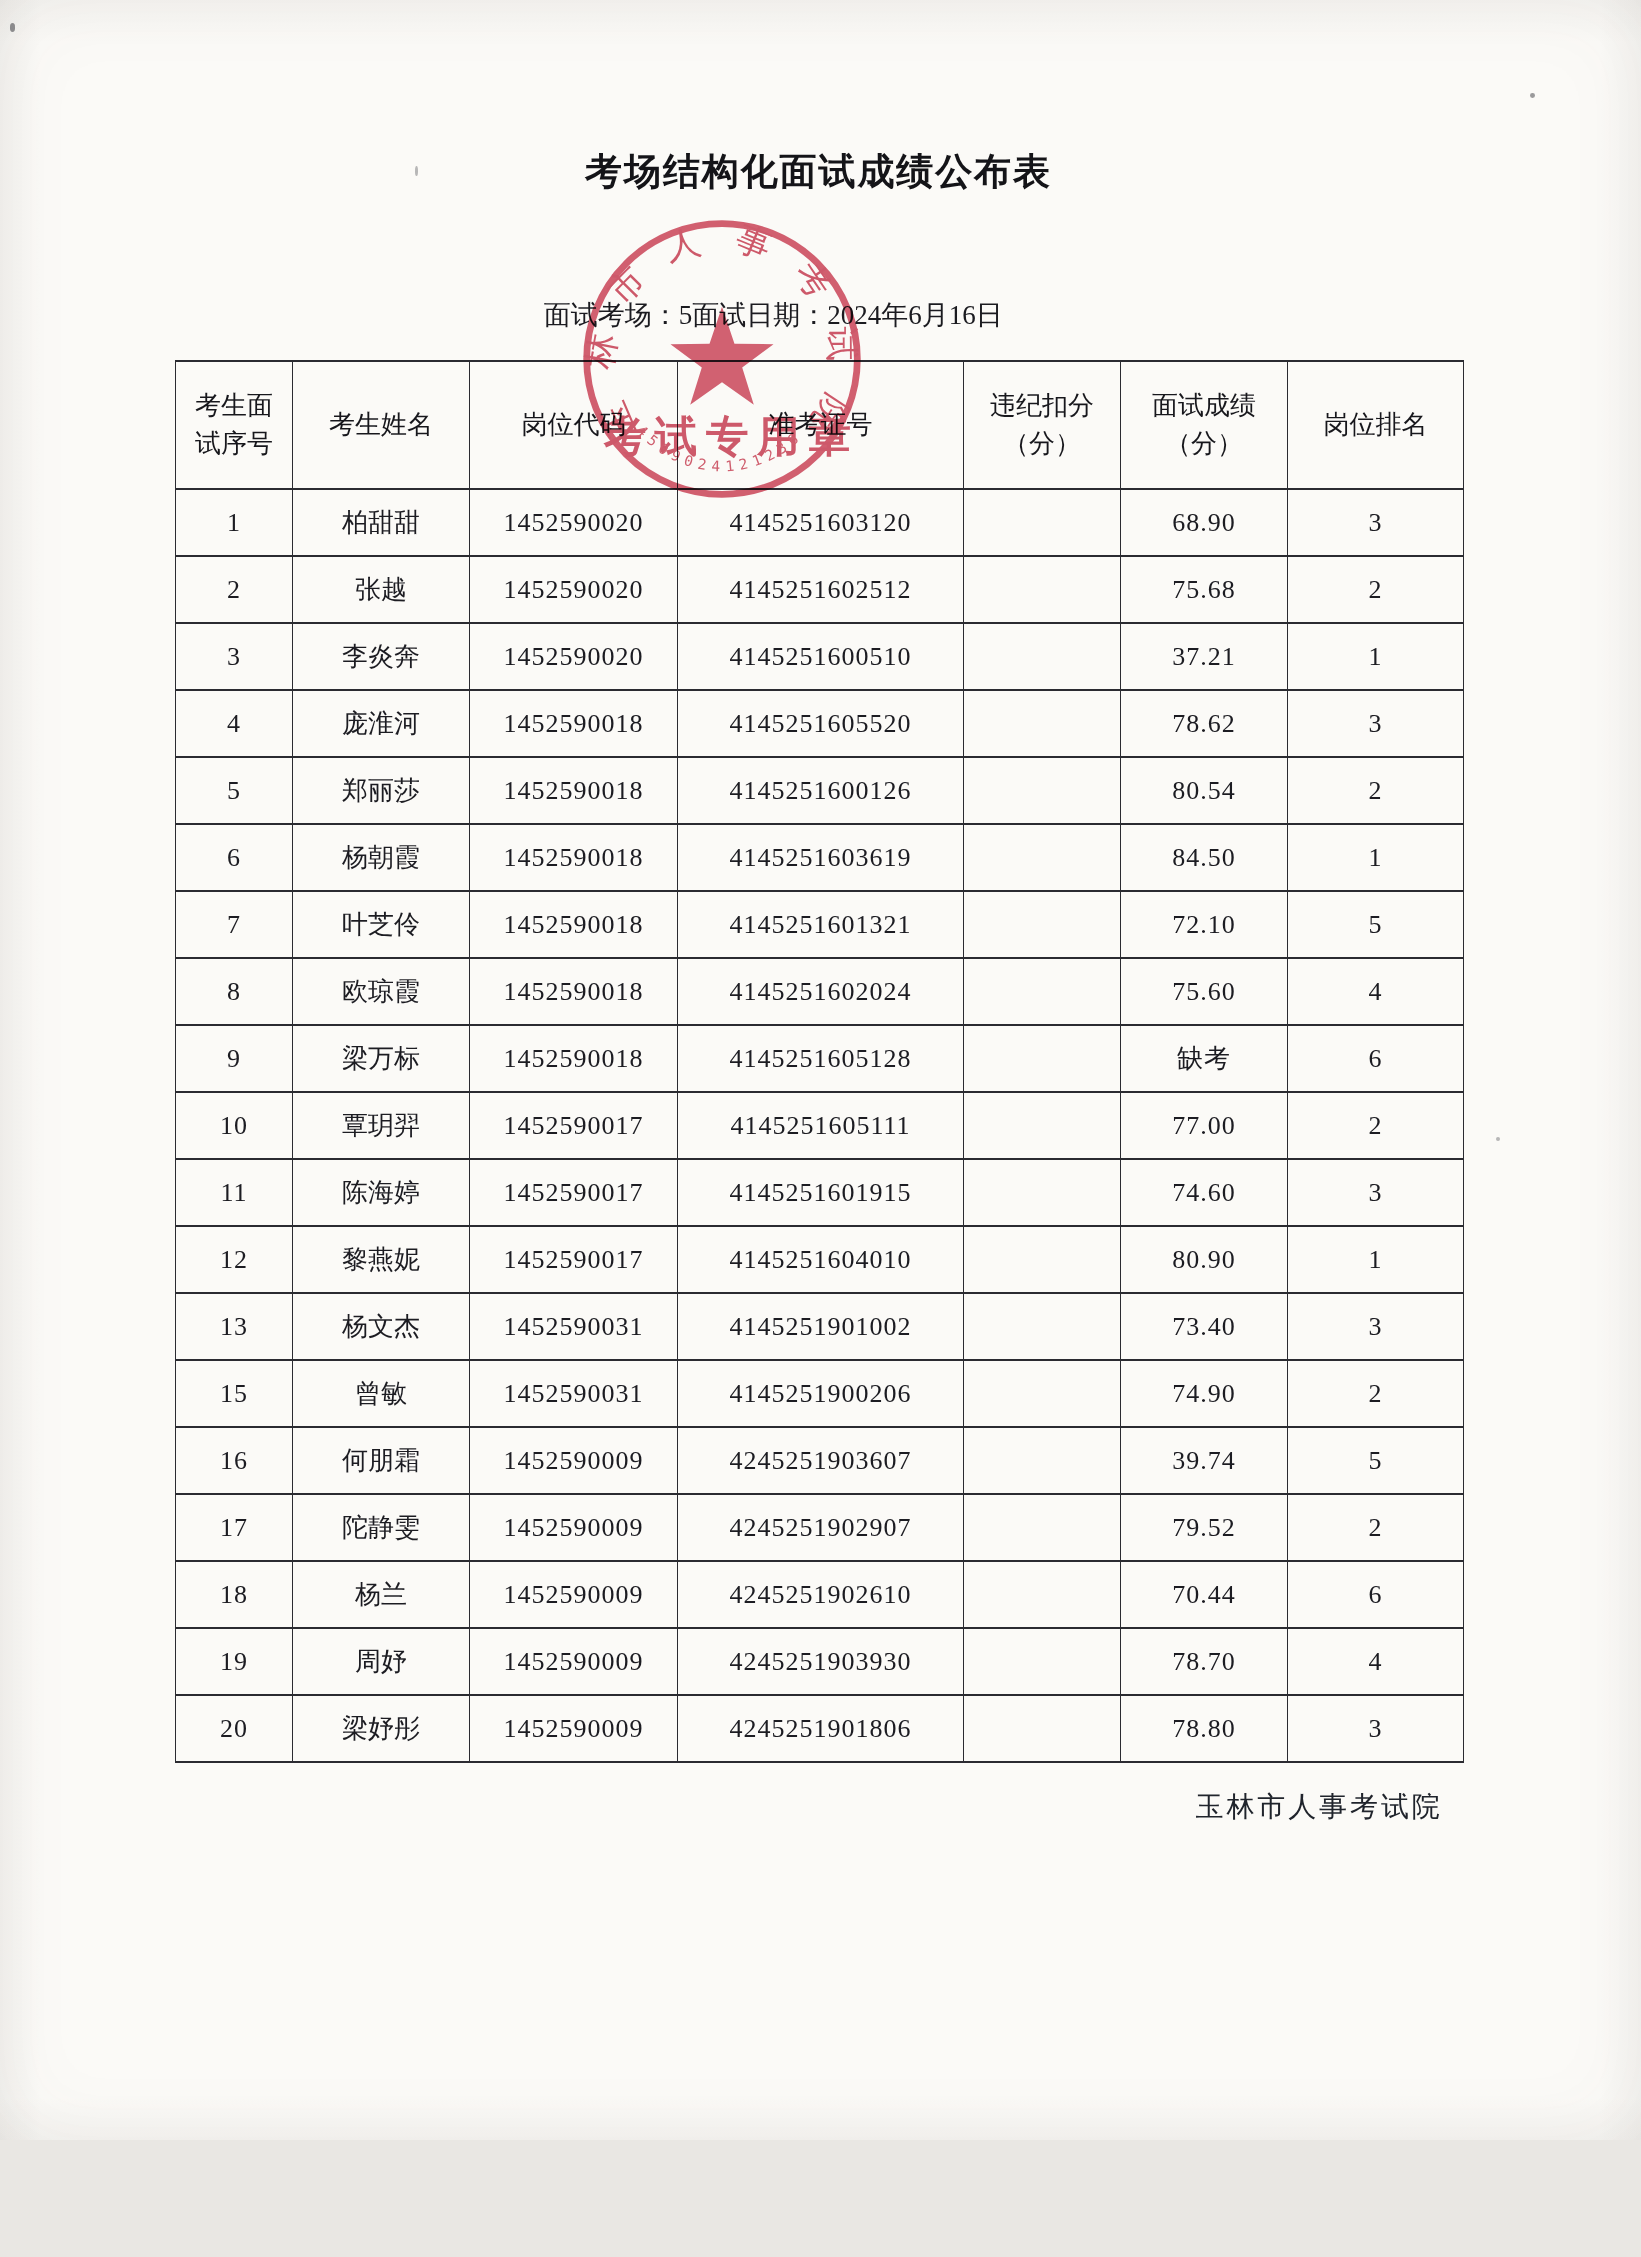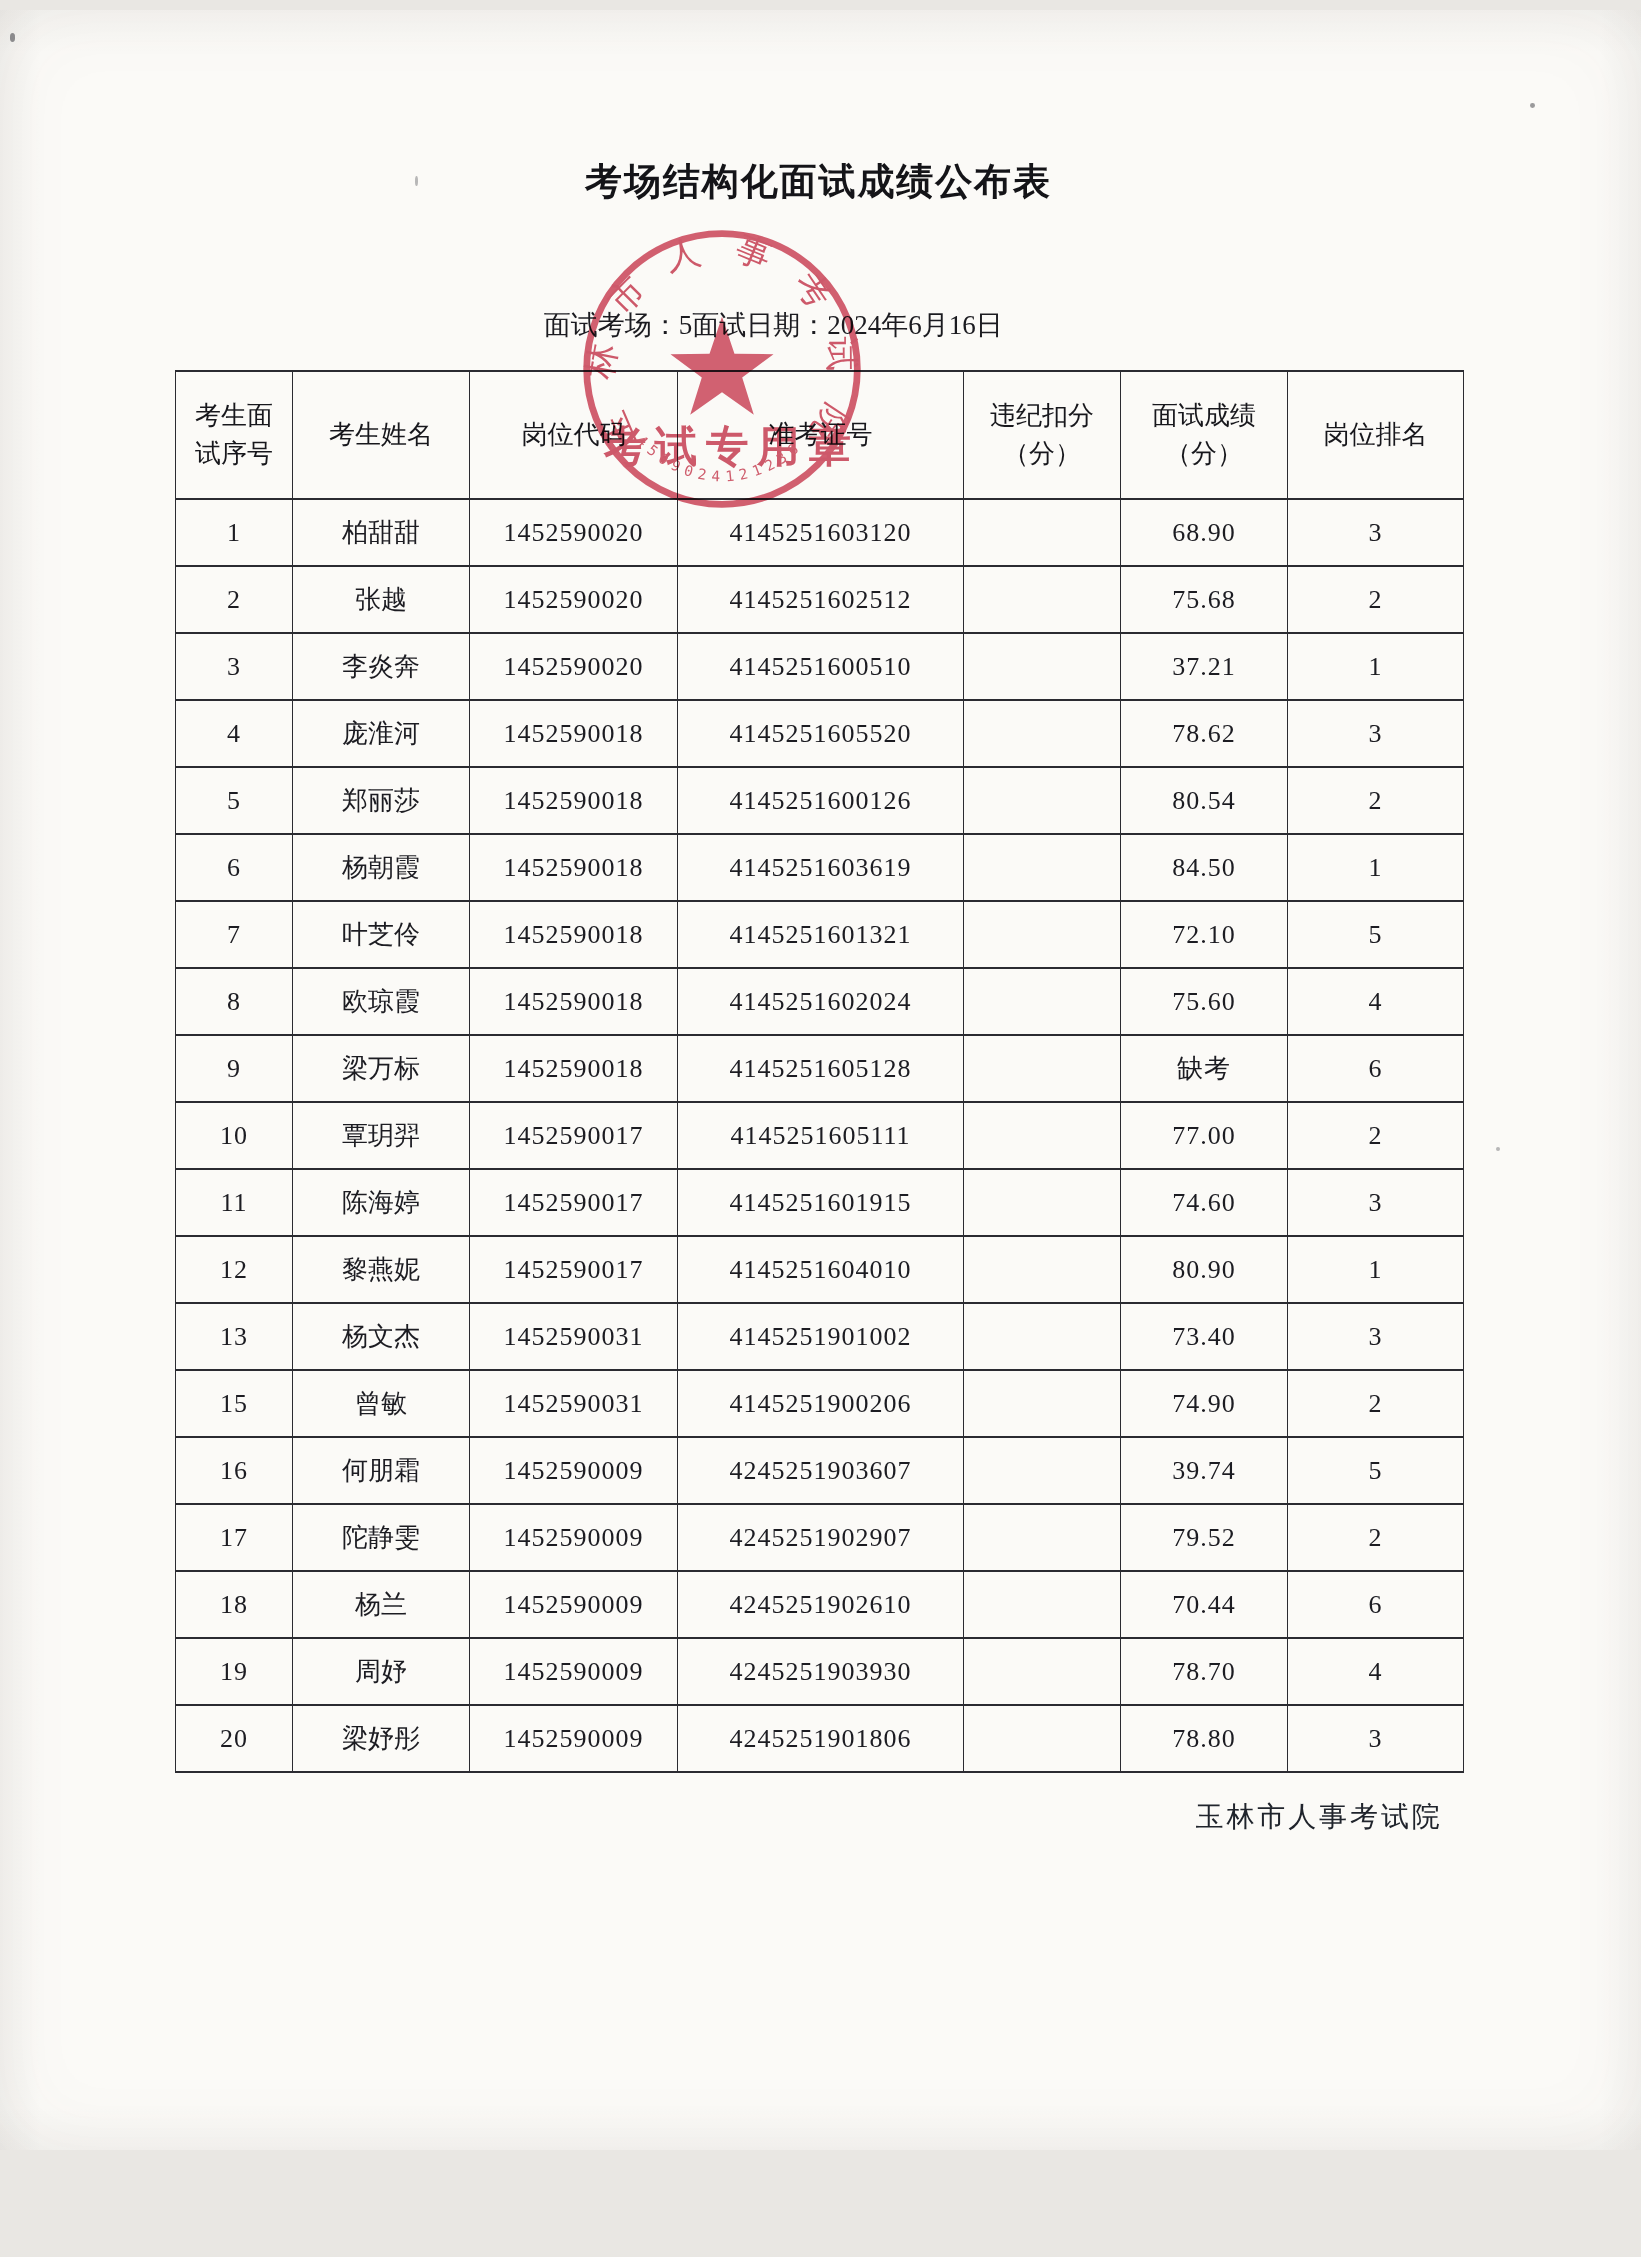--- a/index.html
+++ b/index.html
@@ -8,21 +8,20 @@
     font-family:"Liberation Serif","DejaVu Serif",serif;
     background:#e9e7e3;
   }
   .page{
     position:relative;width:1641px;height:2140px;overflow:hidden;
     background:
       linear-gradient(90deg, rgba(120,118,112,.07), rgba(0,0,0,0) 2.5%, rgba(0,0,0,0) 97.5%, rgba(120,118,112,.06)),
       linear-gradient(180deg, rgba(120,118,112,.05), rgba(0,0,0,0) 2%, rgba(0,0,0,0) 98%, rgba(120,118,112,.05)),
       #fbfaf7;
     box-shadow: inset 0 0 87px rgba(90,88,80,.05);
-    margin-top: 10px;
   }
   .content{position:absolute;left:175px;top:0;width:1287px;}
   .doc-title{
     margin-top:147px;text-align:center;
     font-size:37px;font-weight:bold;color:#141418;letter-spacing:1.9px;
   }
   .meta-row{
     margin-top:100px;display:flex;justify-content:center;
     font-size:27px;color:#1b1b20;
   }

